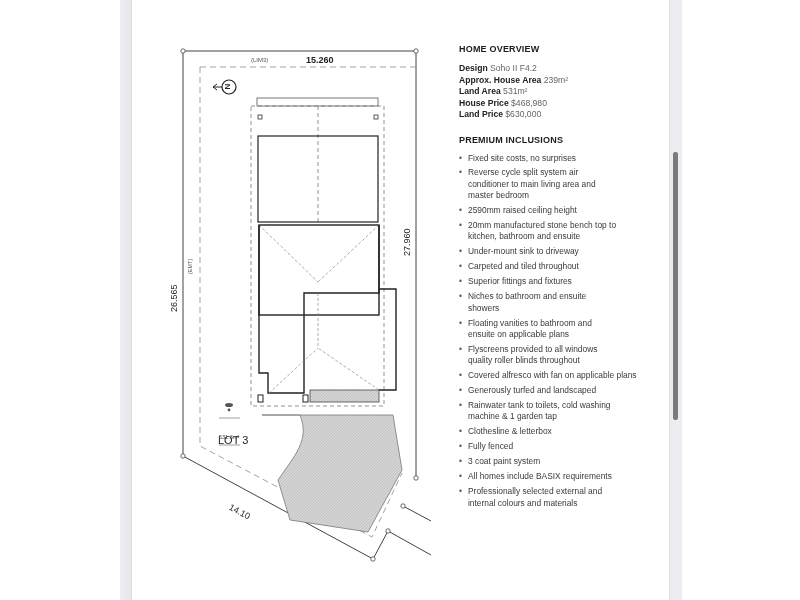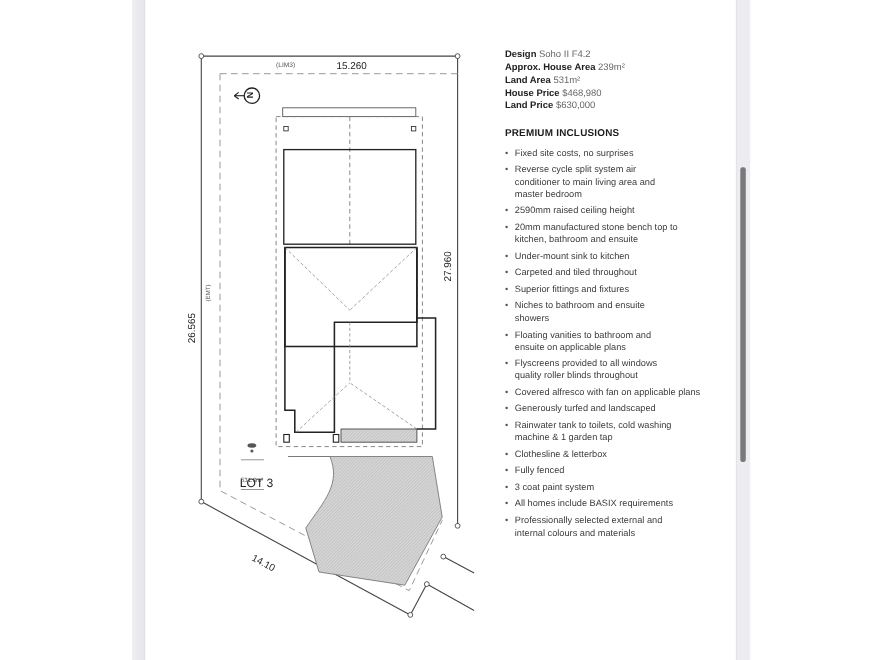--- a/index.html
+++ b/index.html
@@ -74,46 +74,47 @@
 
     <circle cx="229" cy="87" r="7" fill="none" stroke="#222" stroke-width="1.2"></circle>
     <line x1="213" y1="87" x2="222" y2="87" stroke="#222" stroke-width="1"></line>
     <path d="M213,87 L217,84 M213,87 L217,90" stroke="#222" stroke-width="1" fill="none"></path>
 
     <ellipse cx="229" cy="405" rx="4" ry="2" fill="#555"></ellipse>
     <circle cx="229" cy="410" r="1.4" fill="#555"></circle>
     <line x1="219" y1="418" x2="240" y2="418" stroke="#777" stroke-width="0.7"></line>
     <line x1="219" y1="445" x2="240" y2="445" stroke="#777" stroke-width="0.7"></line>
   </svg>
-  <div style="position:absolute;left:175px;top:55px;font-size:9px;color:#222;">15.260</div>
+  <div style="position:absolute;left:175px;top:55px;font-size:9px;color:#222;font-weight:bold;">15.260</div>
   <div style="position:absolute;left:120px;top:57px;font-size:6px;color:#555;">(LIM3)</div>
   <div style="position:absolute;left:38px;top:312px;font-size:9px;color:#222;transform:rotate(-90deg);transform-origin:left top;">26.565</div>
   <div style="position:absolute;left:56px;top:274px;font-size:5.5px;color:#555;transform:rotate(-90deg);transform-origin:left top;">(EMT)</div>
   <div style="position:absolute;left:271px;top:256px;font-size:9px;color:#222;transform:rotate(-90deg);transform-origin:left top;">27.960</div>
   <div style="position:absolute;left:101px;top:502px;font-size:9px;color:#222;transform:rotate(28deg);transform-origin:left top;">14.10</div>
   <div style="position:absolute;left:94px;top:82px;font-size:8px;font-weight:bold;color:#222;transform:rotate(-90deg);">N</div>
   <div style="position:absolute;left:87px;top:422px;font-size:11px;color:#222;margin-top:12px;">LOT 3</div>
   <div style="position:absolute;left:88px;top:434px;font-size:5.5px;color:#444;">531.3m²</div>
 </div>
 
 <div class="info">
+  <div class="h">HOME OVERVIEW</div>
   <div>
     <div class="kv"><b>Design</b> <span>Soho II F4.2</span></div>
     <div class="kv"><b>Approx. House Area</b> <span>239m²</span></div>
     <div class="kv"><b>Land Area</b> <span>531m²</span></div>
     <div class="kv"><b>House Price</b> <span>$468,980</span></div>
     <div class="kv"><b>Land Price</b> <span>$630,000</span></div>
   </div>
   <div class="h h2">PREMIUM INCLUSIONS</div>
   <ul>
     <li>Fixed site costs, no surprises</li>
     <li style="width:150px">Reverse cycle split system air conditioner to main living area and master bedroom</li>
     <li>2590mm raised ceiling height</li>
     <li style="width:160px">20mm manufactured stone bench top to kitchen, bathroom and ensuite</li>
-    <li>Under-mount sink to kitchen</li>
+    <li>Under-mount sink to driveway</li>
     <li>Carpeted and tiled throughout</li>
     <li>Superior fittings and fixtures</li>
     <li style="width:120px">Niches to bathroom and ensuite showers</li>
     <li style="width:150px">Floating vanities to bathroom and ensuite on applicable plans</li>
     <li style="width:150px">Flyscreens provided to all windows quality roller blinds throughout</li>
     <li style="width:180px">Covered alfresco with fan on applicable plans</li>
     <li>Generously turfed and landscaped</li>
     <li style="width:150px">Rainwater tank to toilets, cold washing machine &amp; 1 garden tap</li>
     <li>Clothesline &amp; letterbox</li>
     <li>Fully fenced</li>

